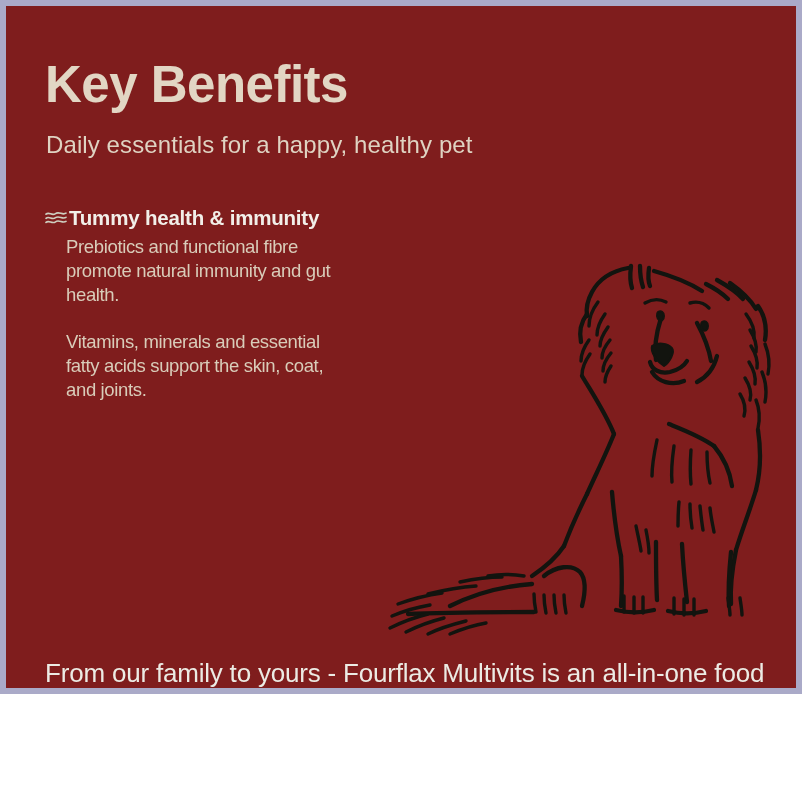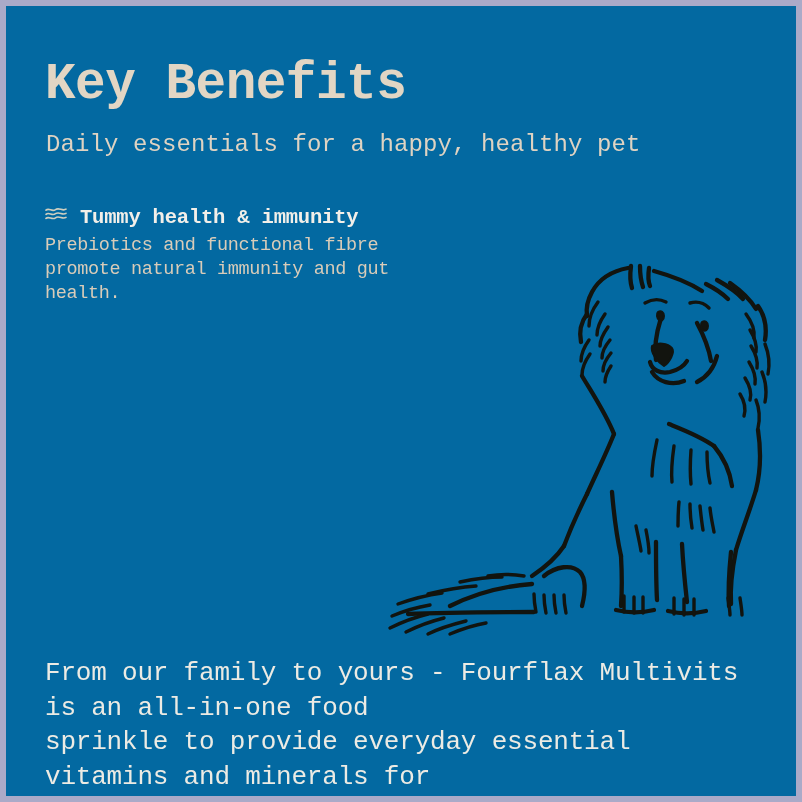--- a/index.html
+++ b/index.html
@@ -11,25 +11,24 @@
     width: 802px;
     height: 802px;
     overflow: hidden;
     font-family: "Liberation Sans", sans-serif;
   }
 
   #card {
     position: relative;
     box-sizing: border-box;
     width: 802px;
-    height: 802px;
-    background: #0369a1;
+    height: 694px;
+    background: #7f1d1d;
     border: 6px solid #aaaac8;
     overflow: hidden;
-    font-family: Liberation Mono, monospace;
   }
 
   
   #header {
     position: absolute;
     left: 39px;
     top: 52px;
     width: 640px;
   }
   #page-title {
@@ -54,21 +53,22 @@
     position: absolute;
     left: 39px;
     top: 200px;
     width: 352px;
   }
   .benefit {
     margin-bottom: 22px;
   }
   .benefit-head {
     display: flex;
-    gap: 13px;
+    align-items: center;
+    gap: 2px;
     margin-bottom: 5px;
   }
   .wave-icon {
     flex: 0 0 auto;
     width: 22px;
     height: 16px;
     display: block;
   }
   .wave-icon path {
     fill: none;
@@ -83,20 +83,21 @@
     letter-spacing: -0.2px;
     white-space: nowrap;
   }
   .benefit-desc {
     font-size: 18.5px;
     font-weight: 500;
     color: #d9ccb9;
     line-height: 1.31;
     letter-spacing: -0.35px;
     white-space: pre-line;
+    margin-left: 21px;
   }
 
   
   #dog-illustration {
     position: absolute;
     left: 378px;
     top: 248px;
     width: 406px;
     height: 384px;
   }
@@ -155,20 +156,23 @@
           <path d="M1 12.4 C4 9.6, 7 14.5, 10.5 11.8 C14 9.2, 17.5 13.8, 21 11.4"></path>
         </svg>
         <span class="benefit-title">Tummy health &amp; immunity</span>
       </div>
       <div class="benefit-desc">Prebiotics and functional fibre
 promote natural immunity and gut
 health.</div>
     </div>
 
     <div class="benefit">
+      <div class="benefit-desc">Vitamins, minerals and essential
+fatty acids support the skin, coat,
+and joints.</div>
     </div>
 
     <div class="benefit">
     </div>
 
   </div>
 
   <div id="dog-illustration">
     <svg viewBox="0 0 406 384" xmlns="http://www.w3.org/2000/svg">
 

